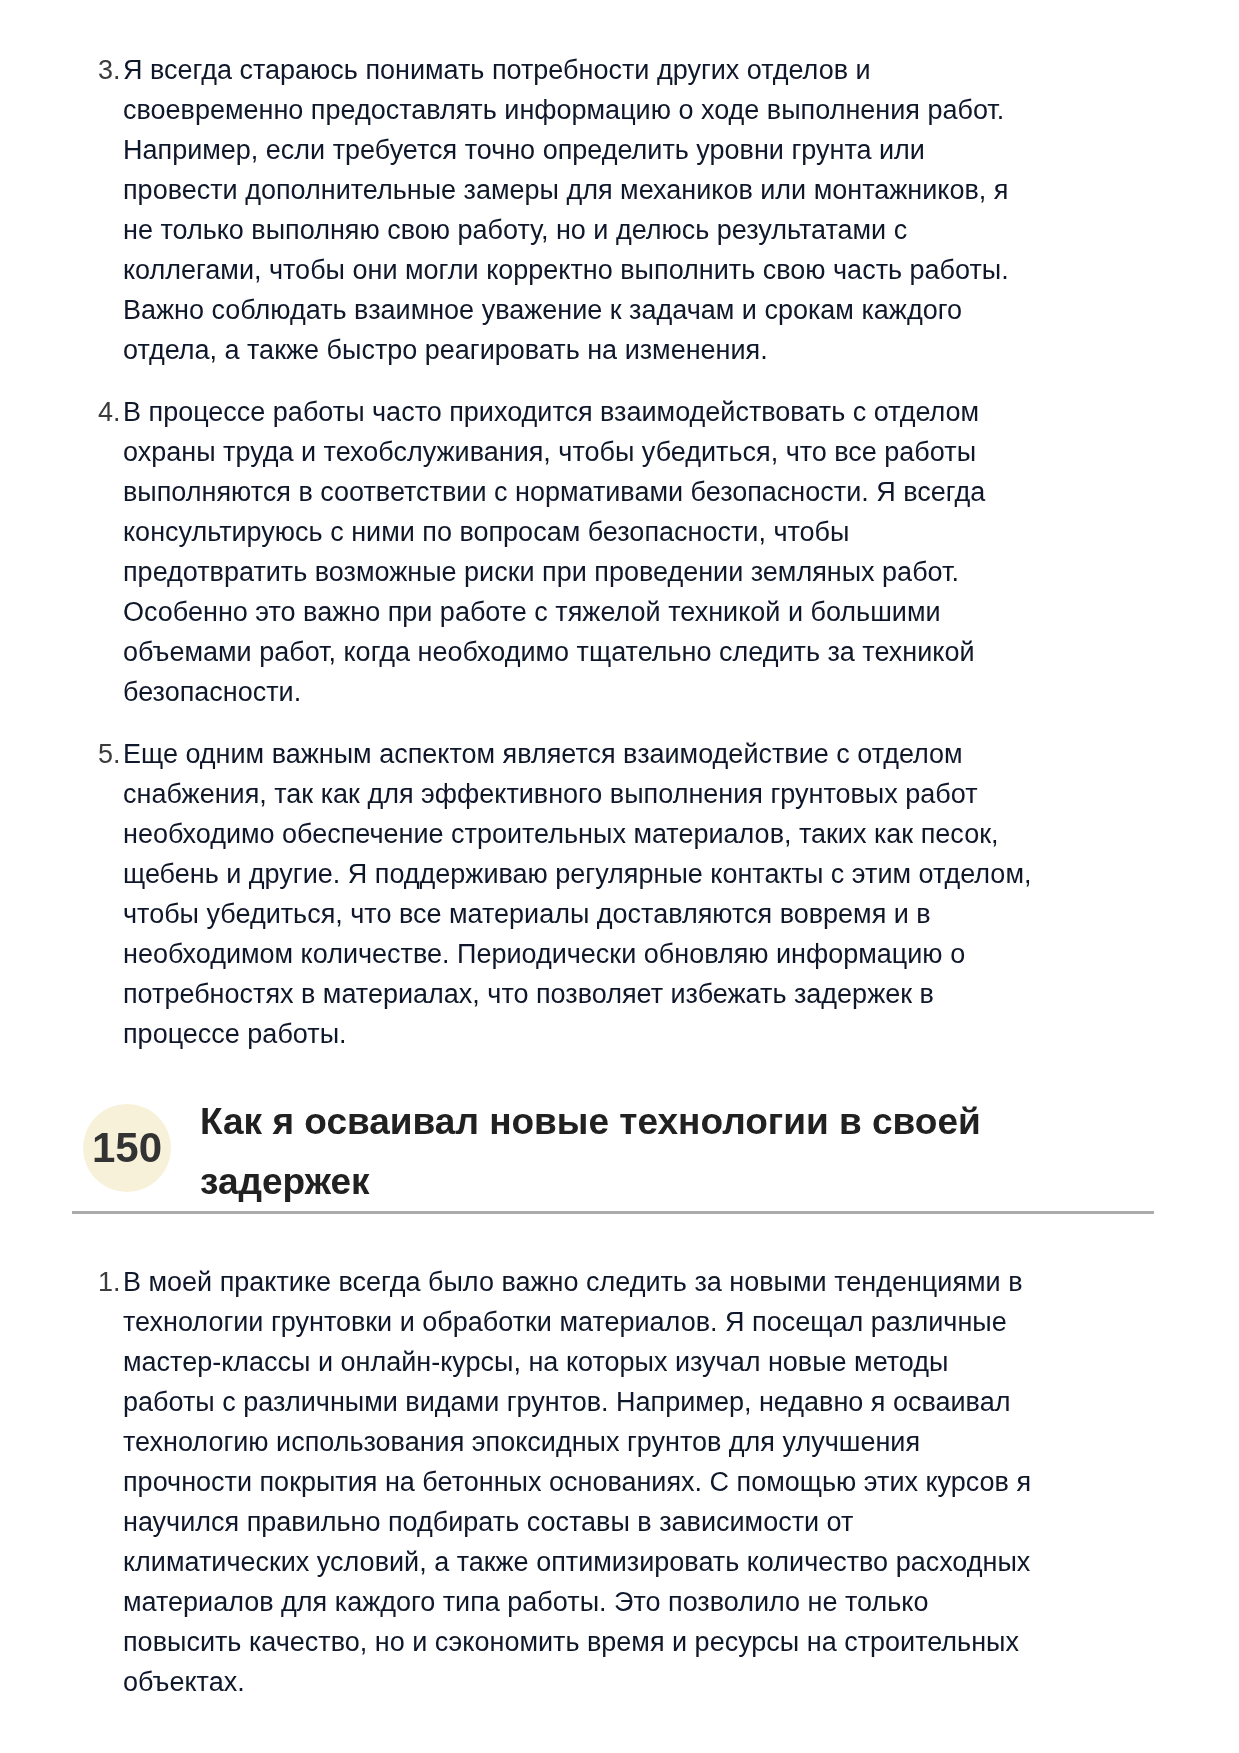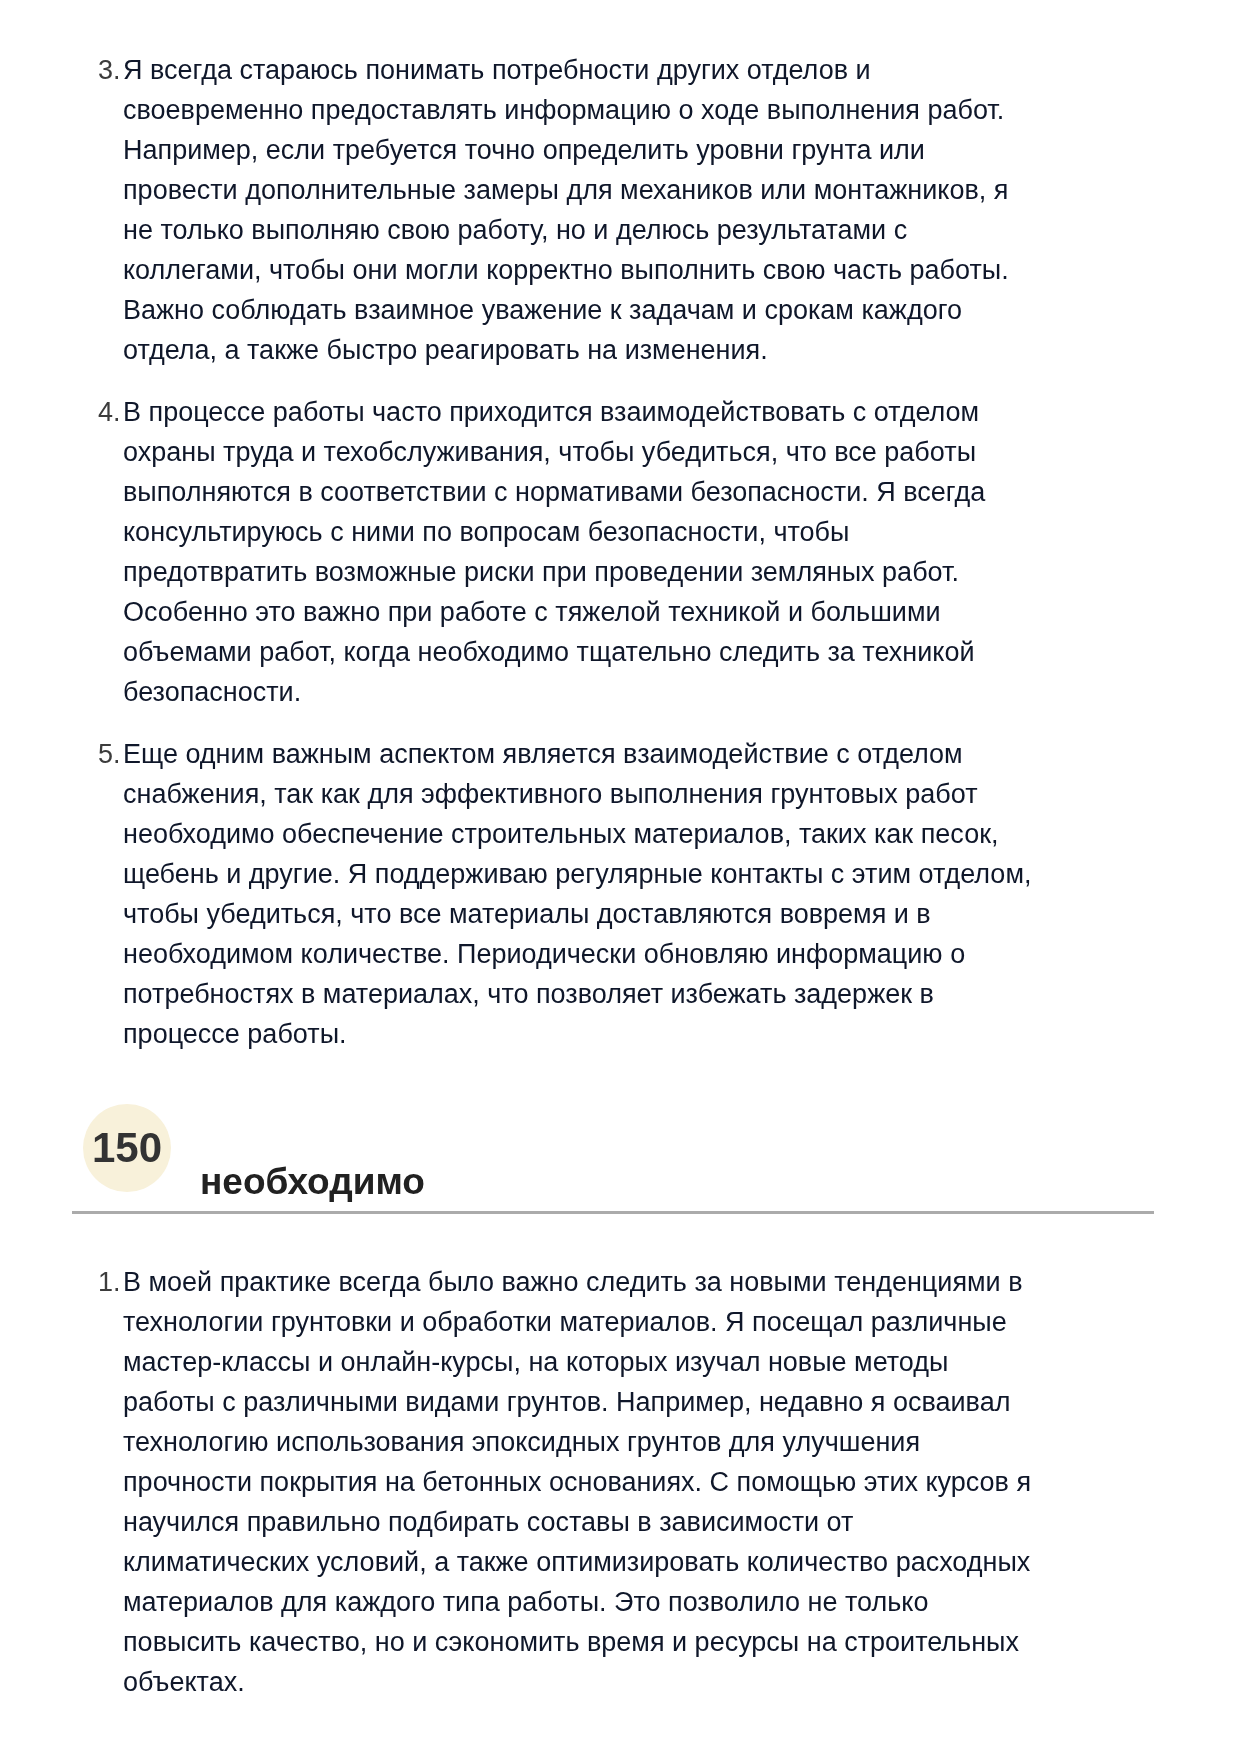--- a/index.html
+++ b/index.html
@@ -97,21 +97,21 @@
       <p class="li-text">В процессе работы часто приходится взаимодействовать с отделом охраны труда и техобслуживания, чтобы убедиться, что все работы выполняются в соответствии с нормативами безопасности. Я всегда консультируюсь с ними по вопросам безопасности, чтобы предотвратить возможные риски при проведении земляных работ. Особенно это важно при работе с тяжелой техникой и большими объемами работ, когда необходимо тщательно следить за техникой безопасности.</p>
     </div>
     <div class="list-item">
       <span class="li-num">5.</span>
       <p class="li-text">Еще одним важным аспектом является взаимодействие с отделом снабжения, так как для эффективного выполнения грунтовых работ необходимо обеспечение строительных материалов, таких как песок, щебень и другие. Я поддерживаю регулярные контакты с этим отделом, чтобы убедиться, что все материалы доставляются вовремя и в необходимом количестве. Периодически обновляю информацию о потребностях в материалах, что позволяет избежать задержек в процессе работы.</p>
     </div>
   </div>
 
   <div class="section-badge">150</div>
 
-  <h2 class="section-title"><br><span>необходимо</span></h2>
+  <h2 class="section-title"><span>Как я осваивал новые технологии в своей</span><br><span>задержек</span></h2>
 
   <hr class="section-divider">
 
   <div class="numbered-list list-bottom">
     <div class="list-item">
       <span class="li-num">1.</span>
       <p class="li-text">В моей практике всегда было важно следить за новыми тенденциями в технологии грунтовки и обработки материалов. Я посещал различные мастер-классы и онлайн-курсы, на которых изучал новые методы работы с различными видами грунтов. Например, недавно я осваивал технологию использования эпоксидных грунтов для улучшения прочности покрытия на бетонных основаниях. С помощью этих курсов я научился правильно подбирать составы в зависимости от климатических условий, а также оптимизировать количество расходных материалов для каждого типа работы. Это позволило не только повысить качество, но и сэкономить время и ресурсы на строительных объектах.</p>
     </div>
   </div>
 

